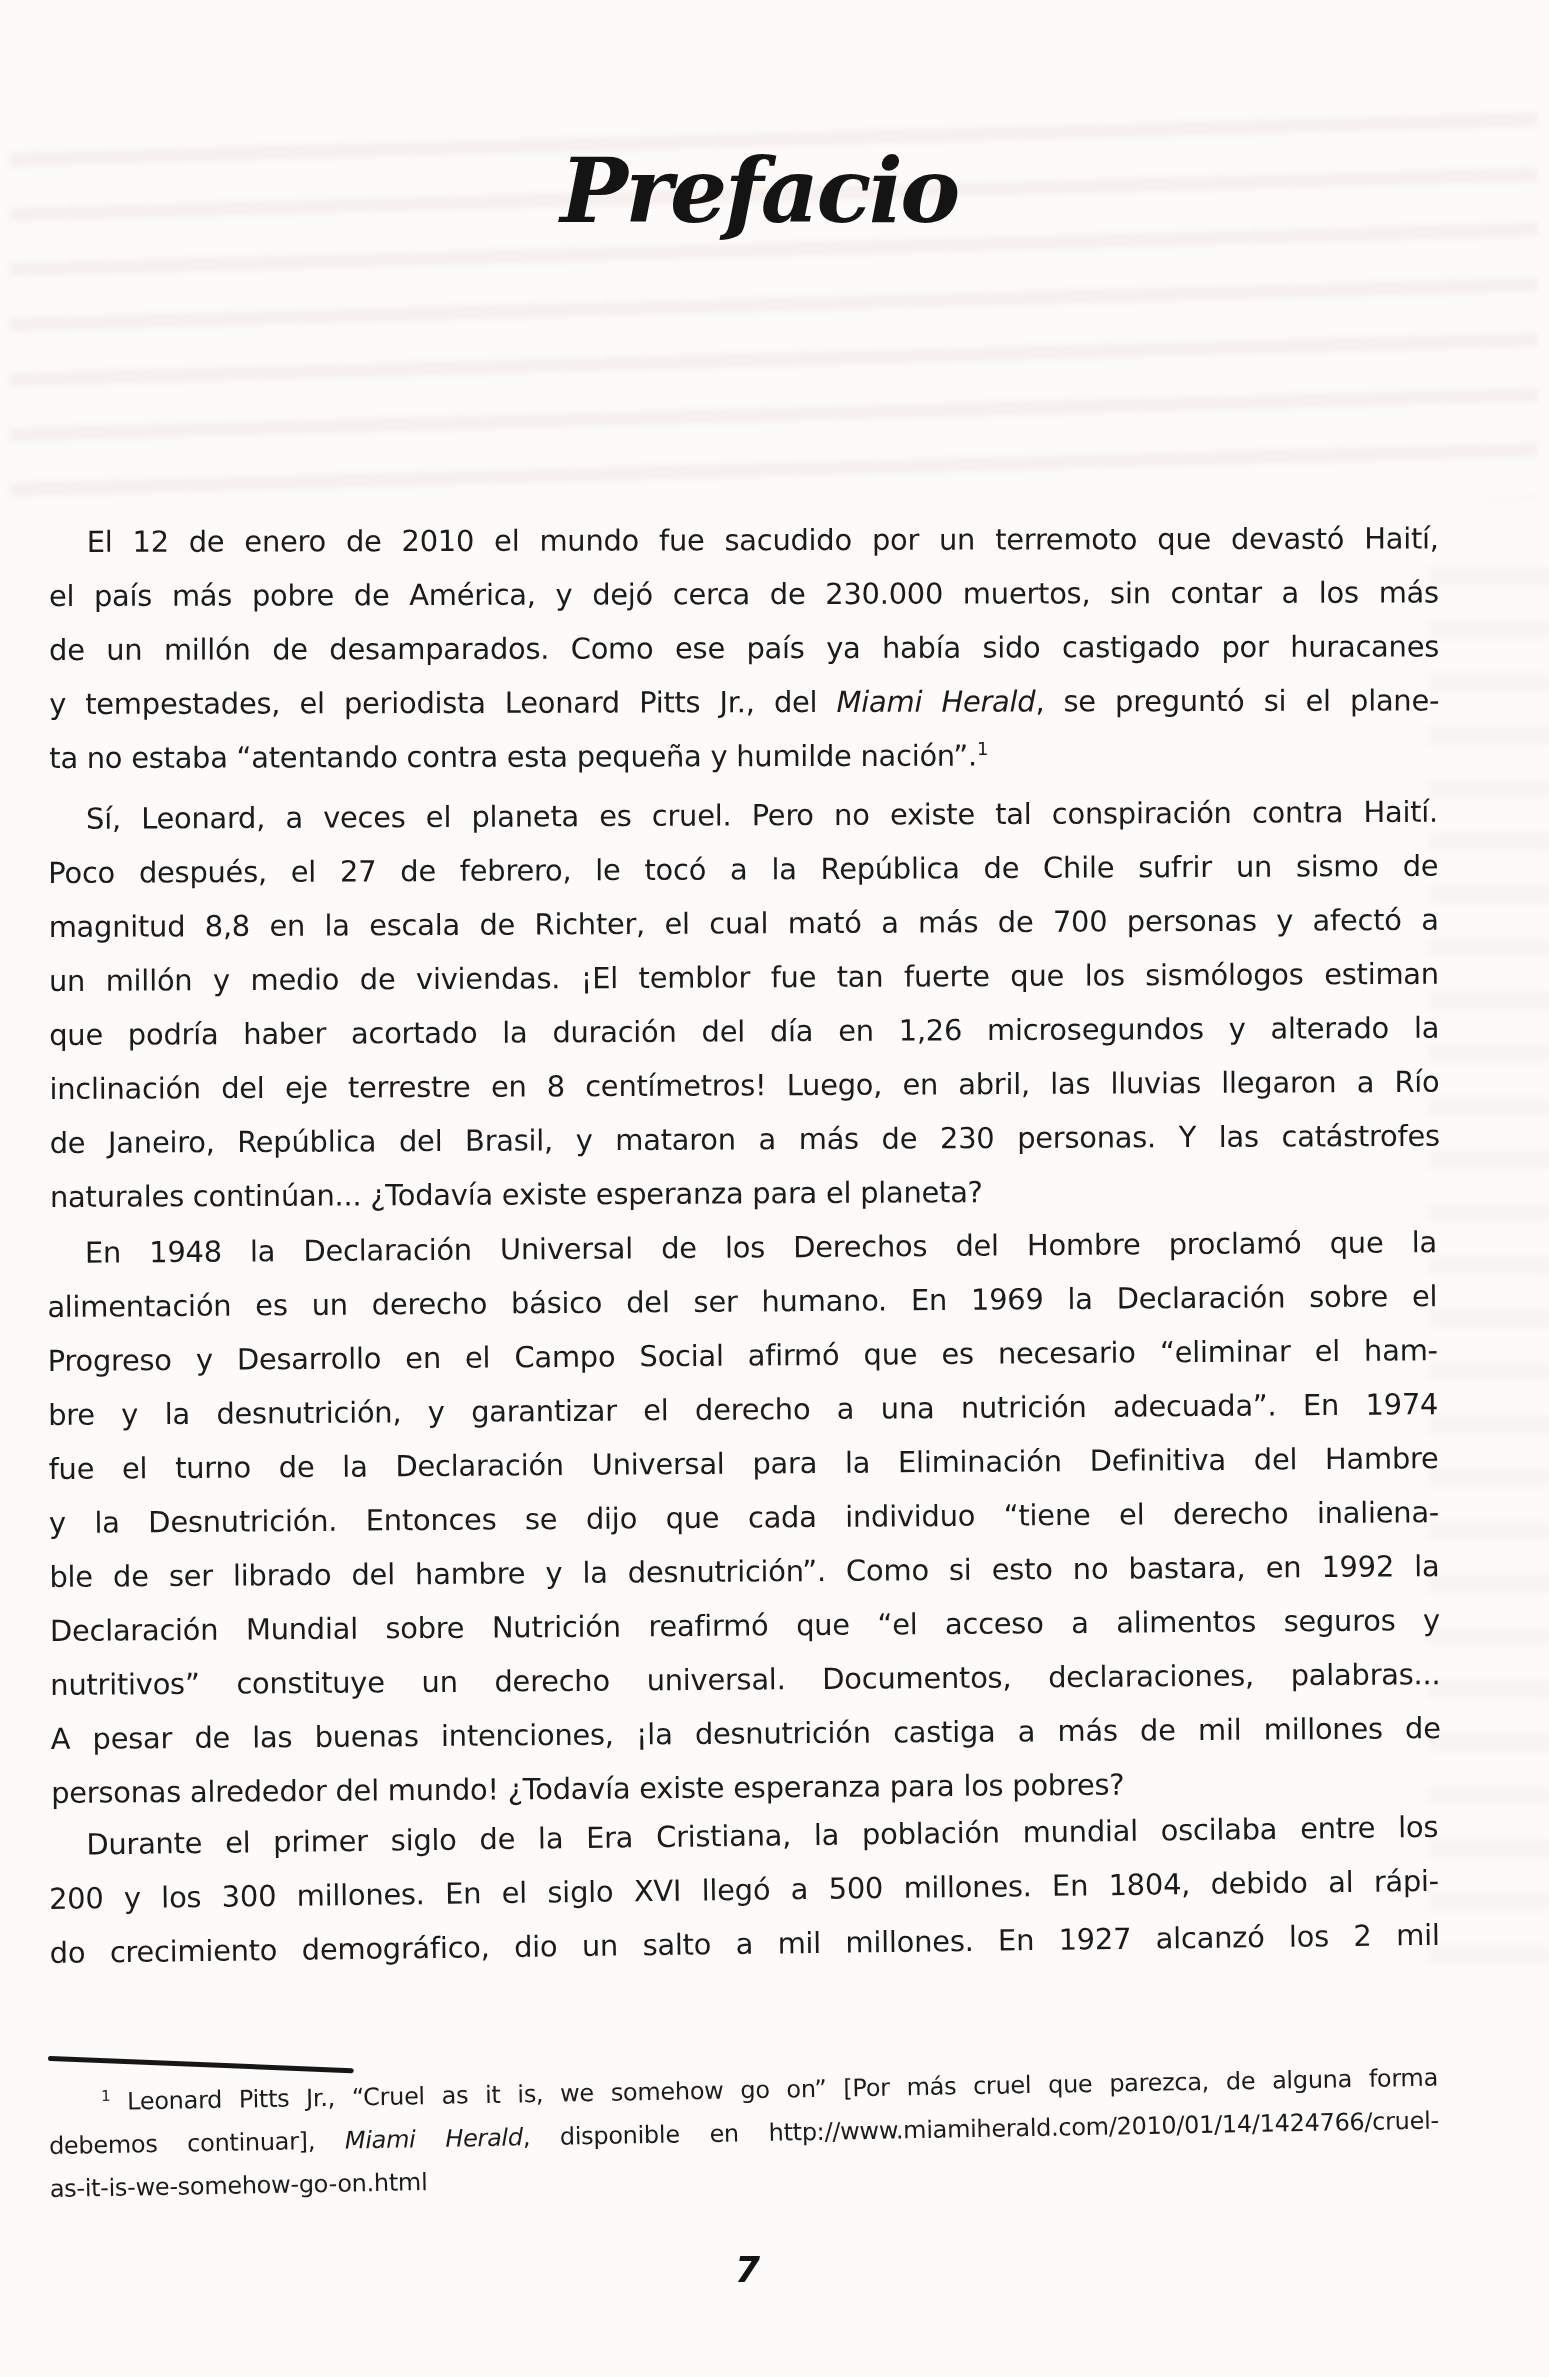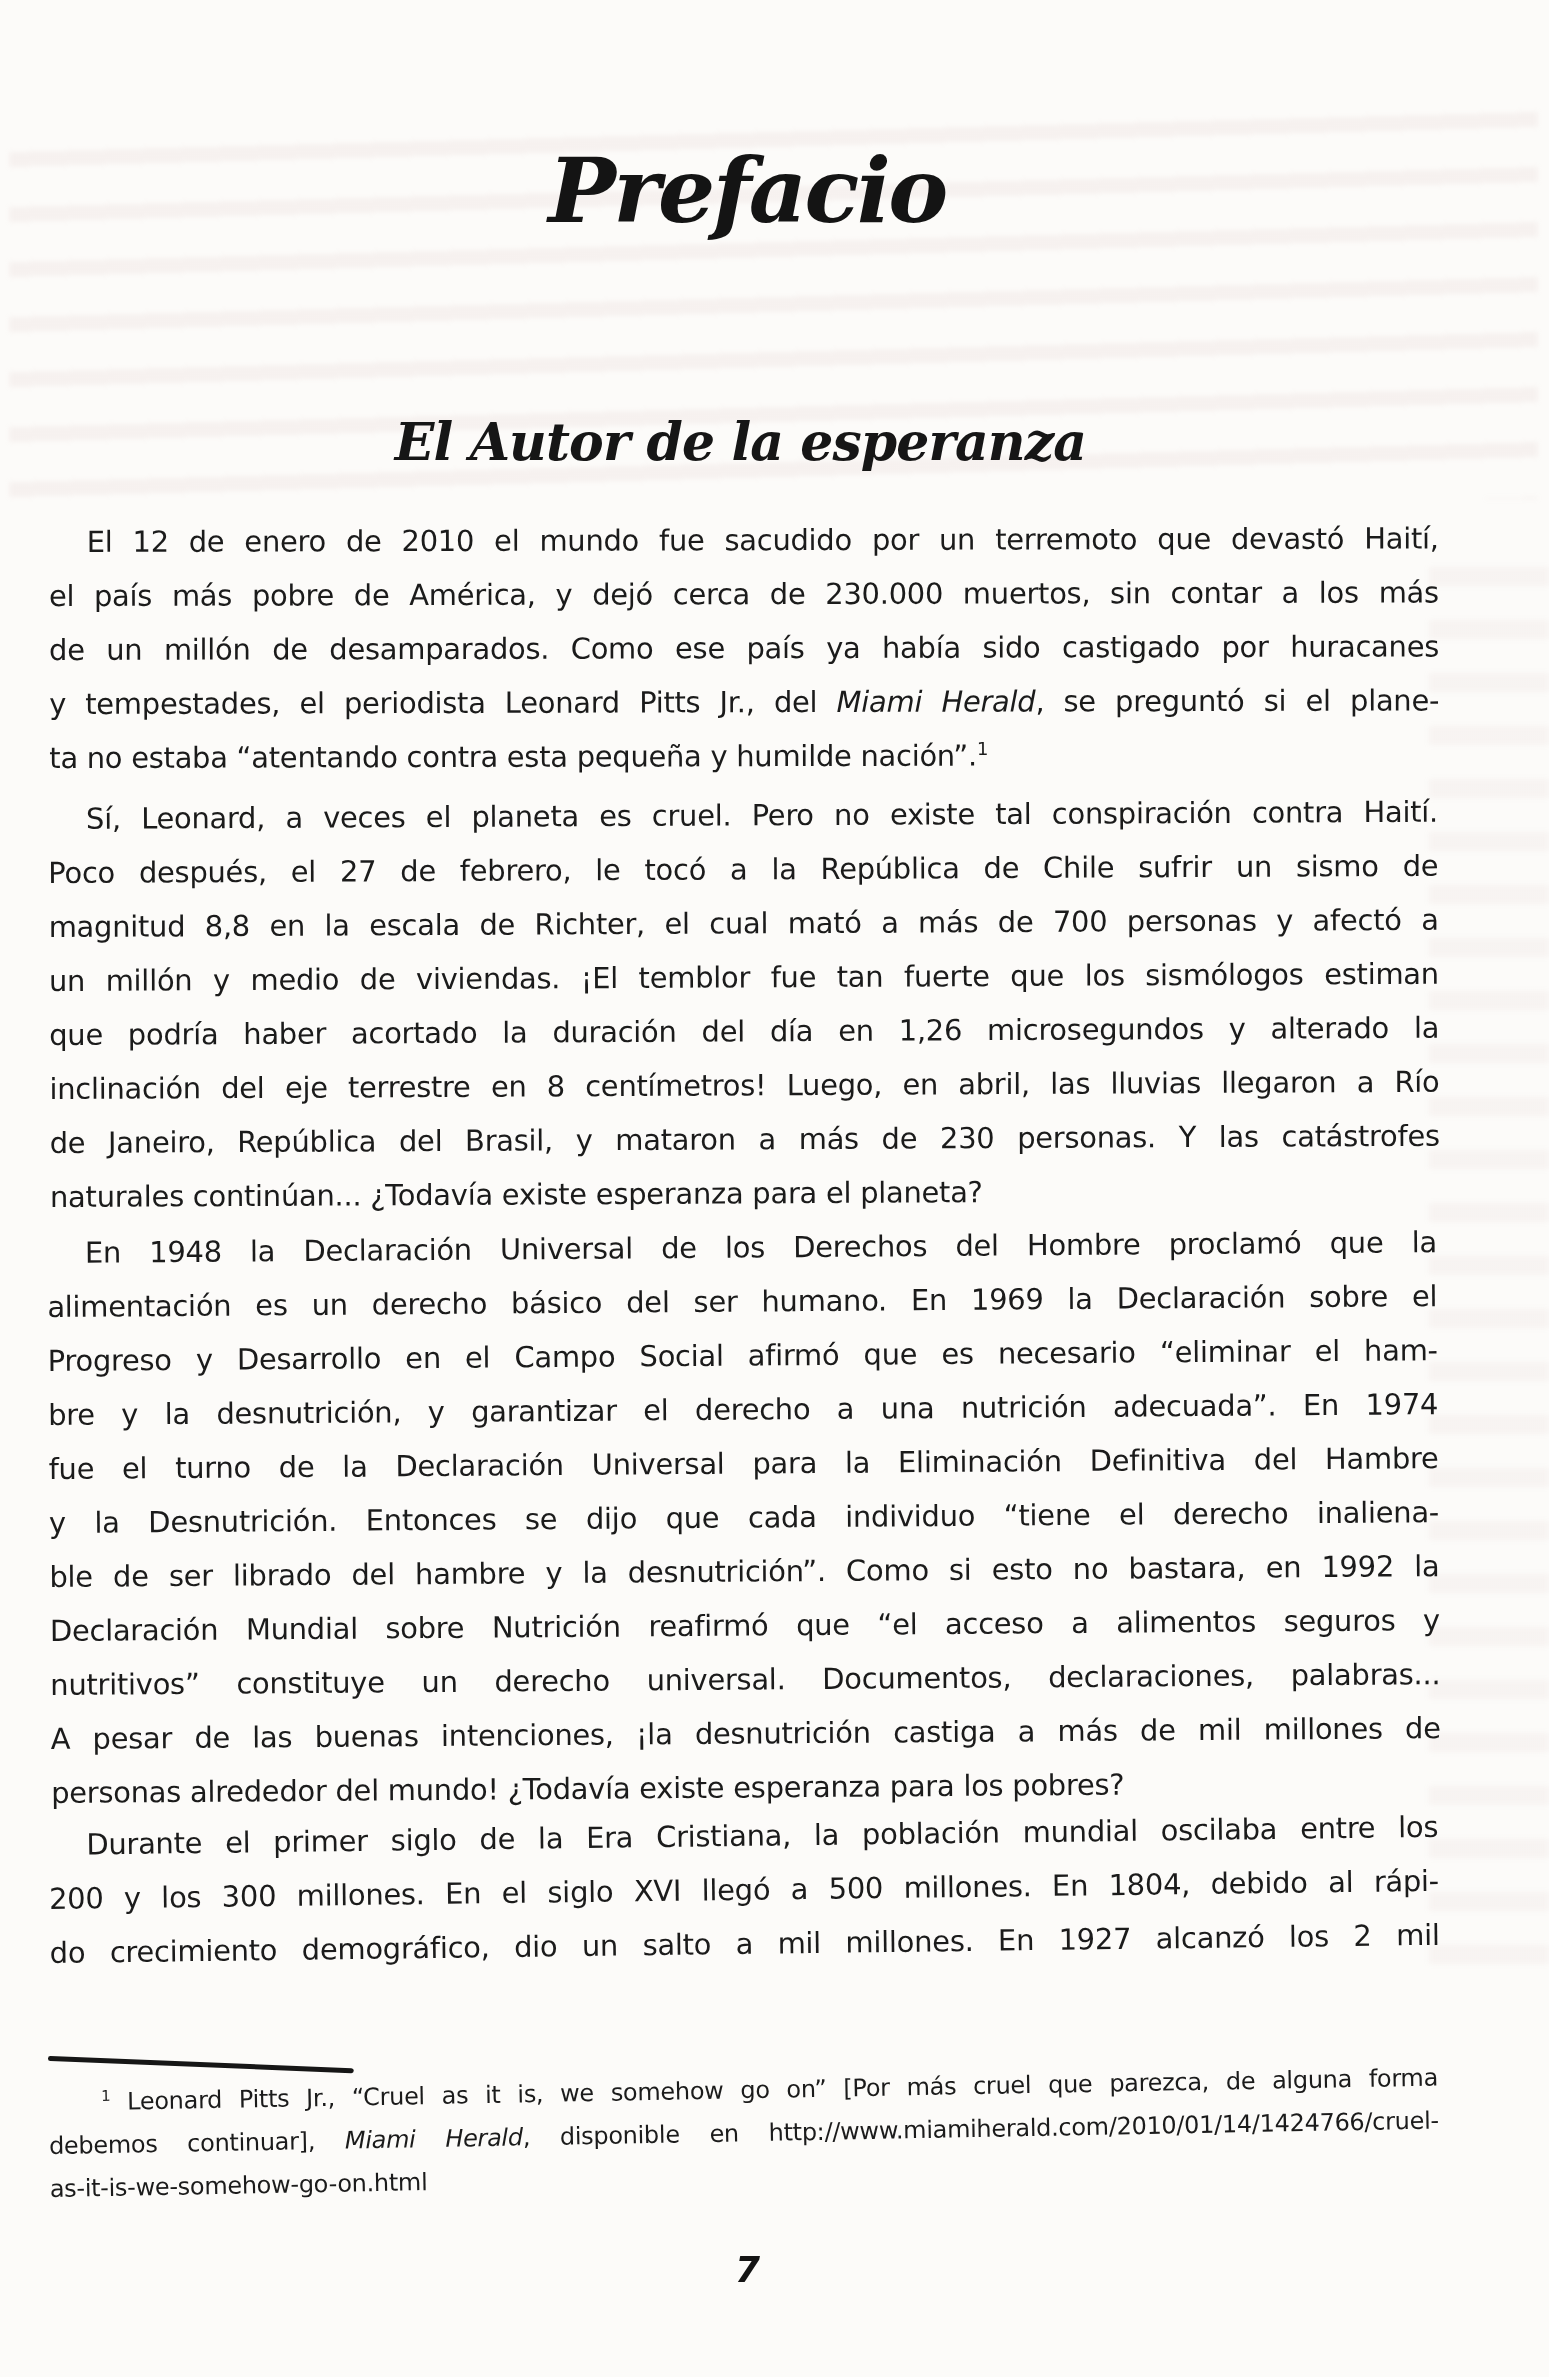--- a/index.html
+++ b/index.html
@@ -23,21 +23,21 @@
     background: repeating-linear-gradient(178.5deg,
       transparent 0 40px, rgba(200,160,160,0.10) 40px 55px);
   }
   .ghost-mid {
     top: 533px; right: 0; width: 120px; height: 1460px;
     background: repeating-linear-gradient(180deg,
       transparent 0 34px, rgba(195,160,160,0.08) 34px 53px);
   }
 
   .title {
-    position: absolute; top: 137px; left: 4px; width: 1486px;
+    position: absolute; top: 137px; left: 16px; width: 1486px;
     text-align: center;
     font-family: "DejaVu Serif", serif;
     font-style: italic; font-weight: 600;
     font-size: 90px; letter-spacing: -2.6px;
     color: #141414;
   }
   .subtitle {
     position: absolute; top: 411px; left: 0; width: 1481px;
     text-align: center;
     font-family: "DejaVu Serif", serif;
@@ -96,21 +96,20 @@
 </head>
 <body>
 
 <div class="page">
 
   <div class="ghost ghost-top"></div>
   <div class="ghost ghost-mid"></div>
 
   <div class="title">Prefacio</div>
 
-  <div class="subtitle">El Autor de la esperanza</div>
 
   <div class="para" id="p1">
     <div class="line indent">El 12 de enero de 2010 el mundo fue sacudido por un terremoto que devastó Haití,</div>
     <div class="line">el país más pobre de América, y dejó cerca de 230.000 muertos, sin contar a los más</div>
     <div class="line">de un millón de desamparados. Como ese país ya había sido castigado por huracanes</div>
     <div class="line"><span>y tempestades, el periodista Leonard Pitts Jr., del </span><span class="italic">Miami Herald</span><span>, se preguntó si el plane-</span></div>
     <div class="line last"><span>ta no estaba “atentando contra esta pequeña y humilde nación”.</span><span class="sup">1</span></div>
   </div>
 
   <div class="para" id="p2">

